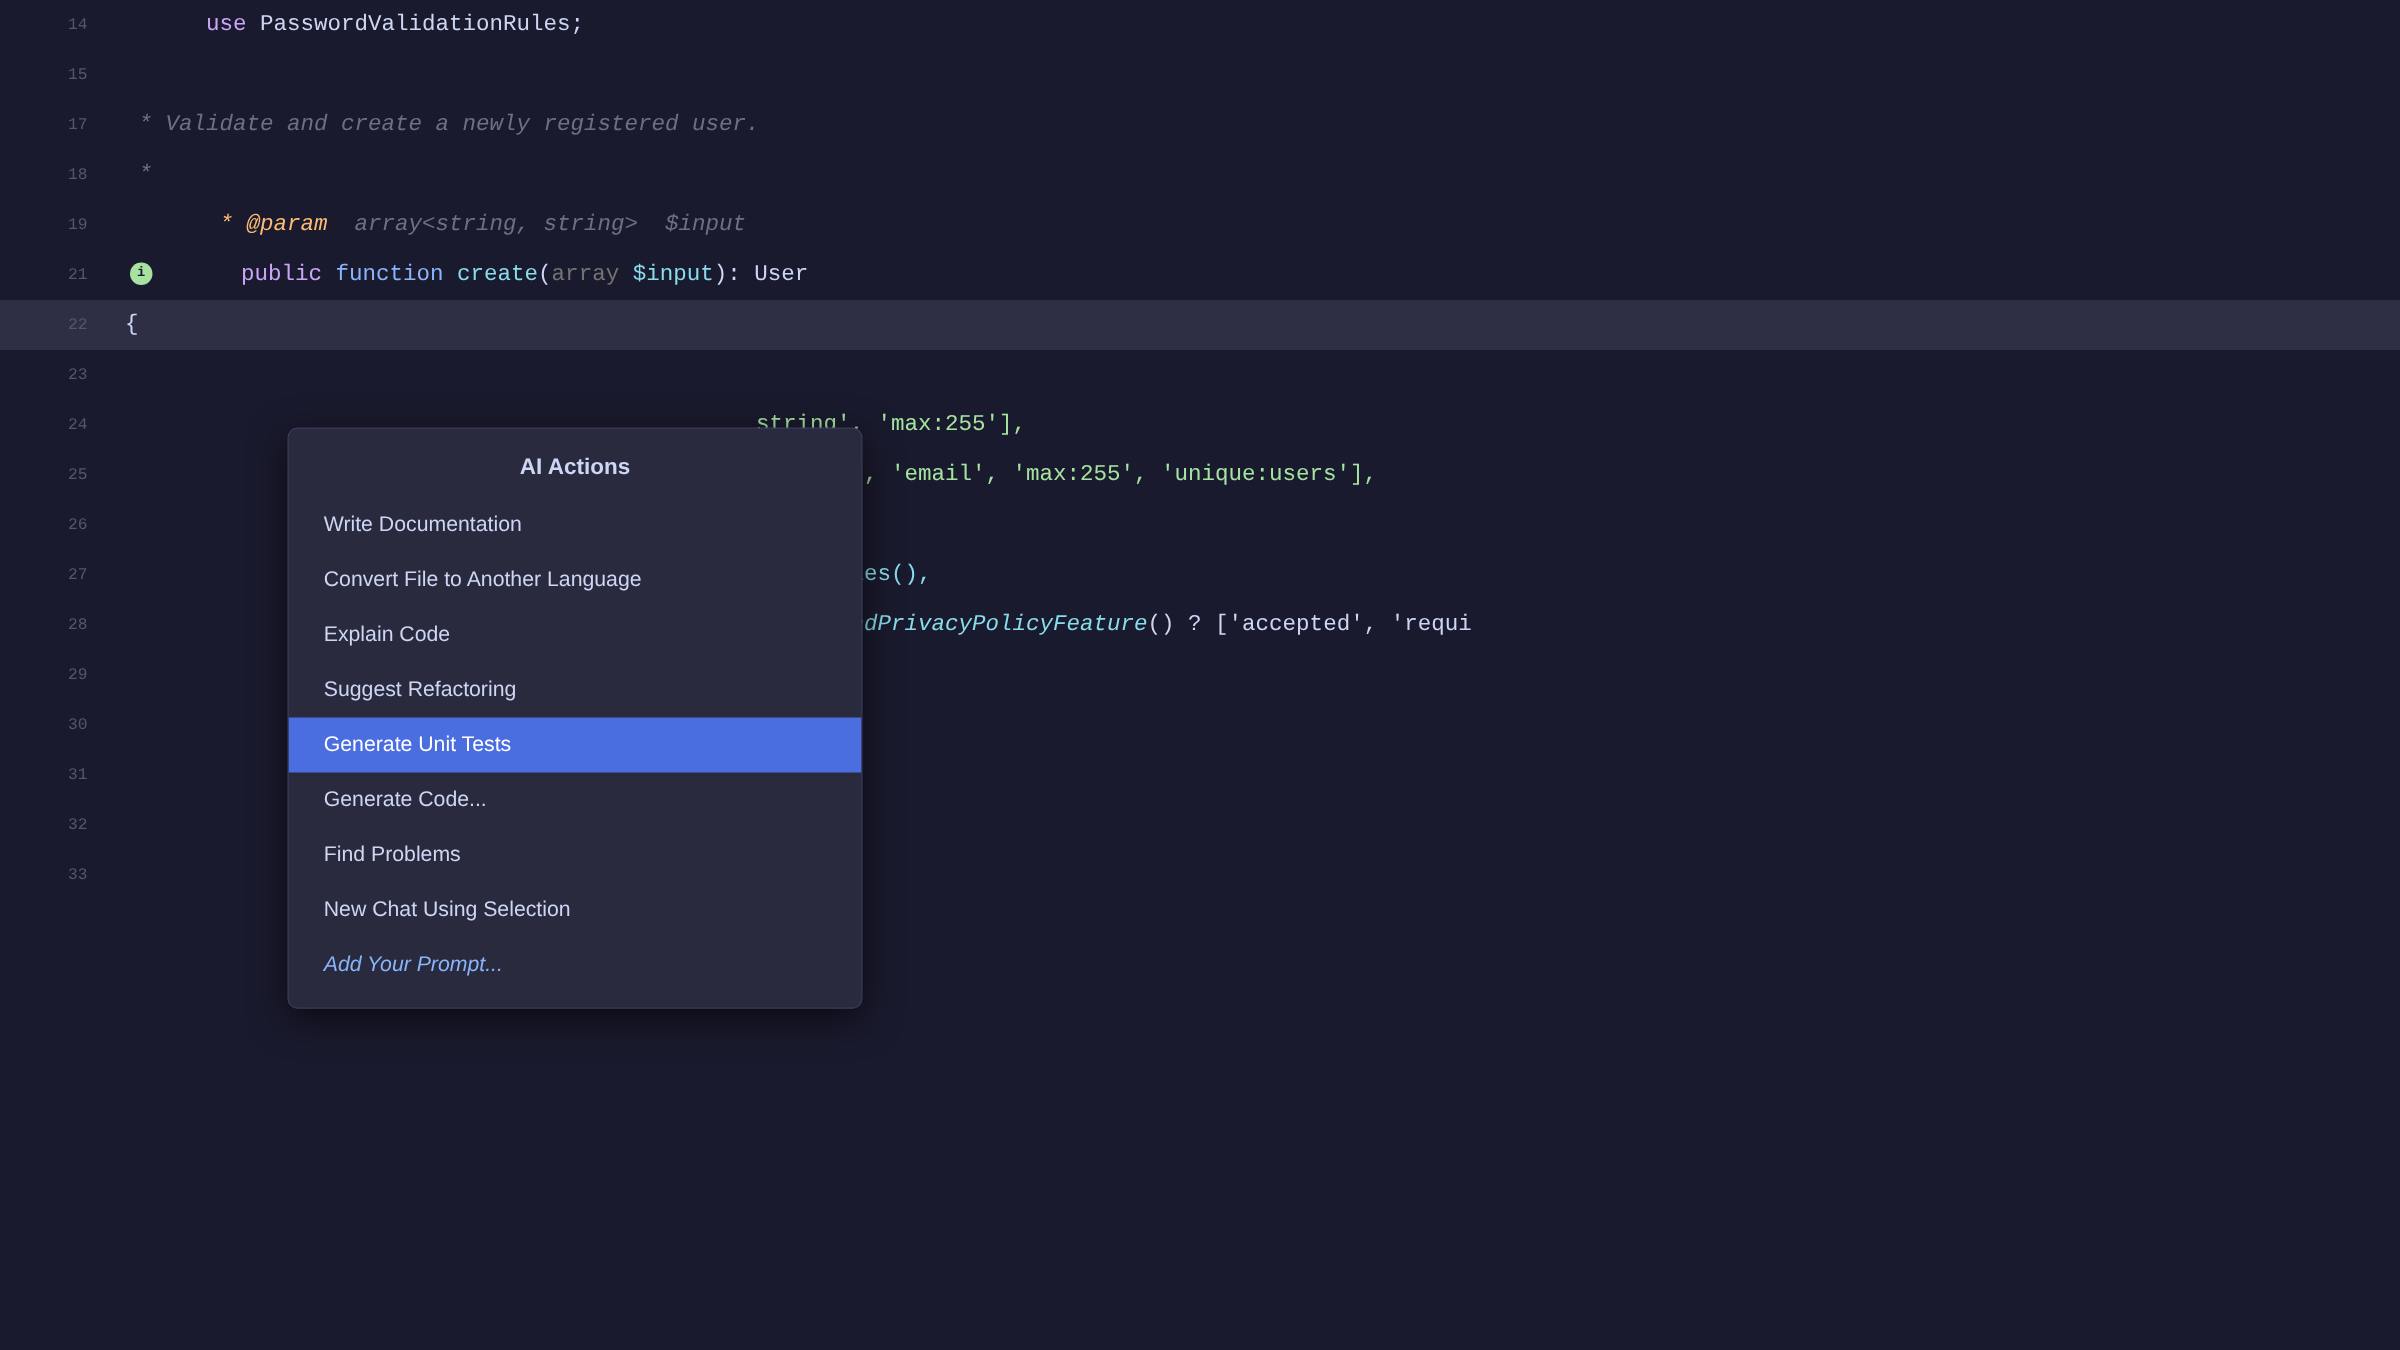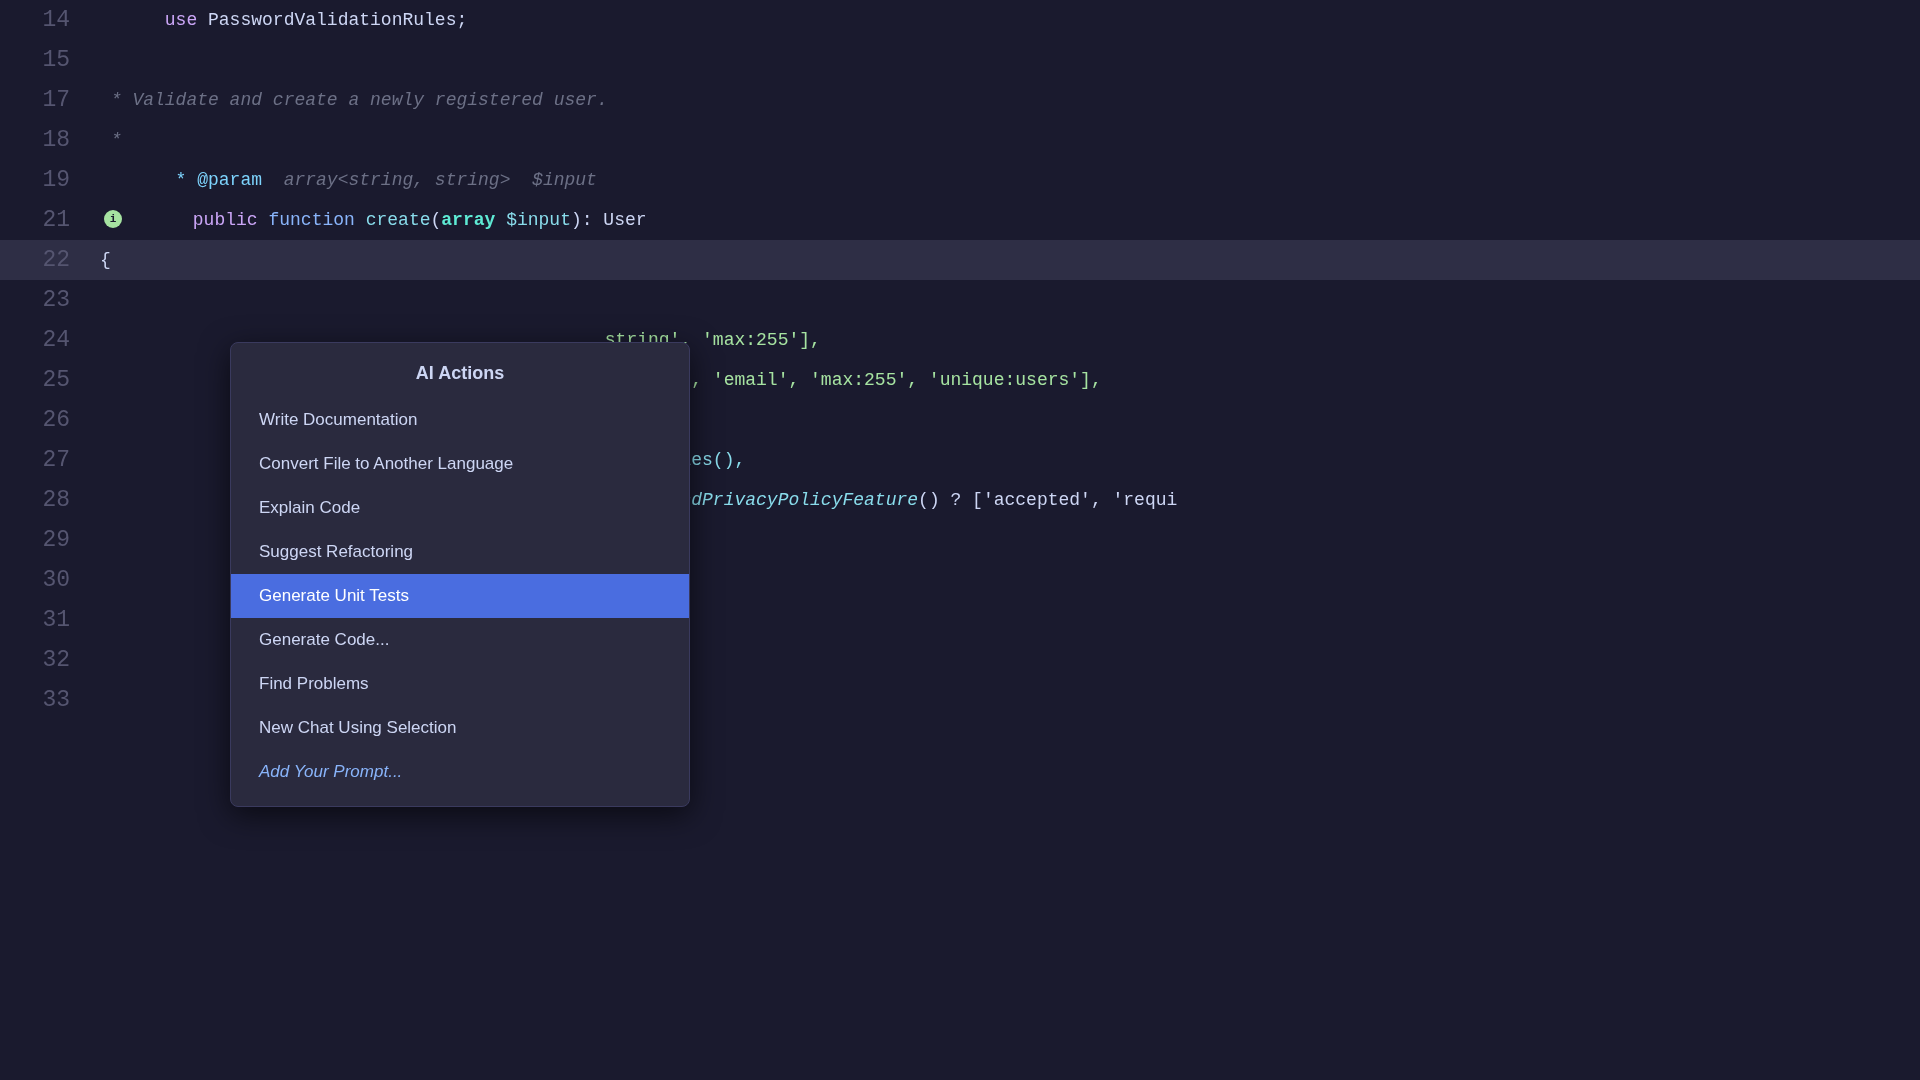--- a/index.html
+++ b/index.html
@@ -35,37 +35,37 @@
       white-space: pre;
     }
 
     .line-number {
       color: #555570;
       width: 50px;
       min-width: 50px;
       text-align: right;
       margin-right: 30px;
       user-select: none;
-      font-size: 23px;
+      font-size: 13px;
     }
 
     .line-content {
       color: #cdd6f4;
       font-size: 18px;
     }
 
     
     .kw-use { color: #cba6f7; }
     .kw-public { color: #cba6f7; }
     .kw-function { color: #89b4fa; }
-    .kw-array { color: #5eead4; font-weight: bold; }
+    .kw-array { color: #737373; }
     .fn-create { color: #89dceb; }
     .var { color: #89dceb; }
     .comment { color: #6c7086; font-style: italic; }
-    .comment-param { color: #7dd3fc; }
+    .comment-param { color: #fdba74; font-style: italic; }
     .string { color: #a6e3a1; }
     .fn-call { color: #89dceb; }
     .fn-italic { color: #89dceb; font-style: italic; }
 
     .gutter-icon {
       display: inline-flex;
       align-items: center;
       justify-content: center;
       width: 18px;
       height: 18px;

